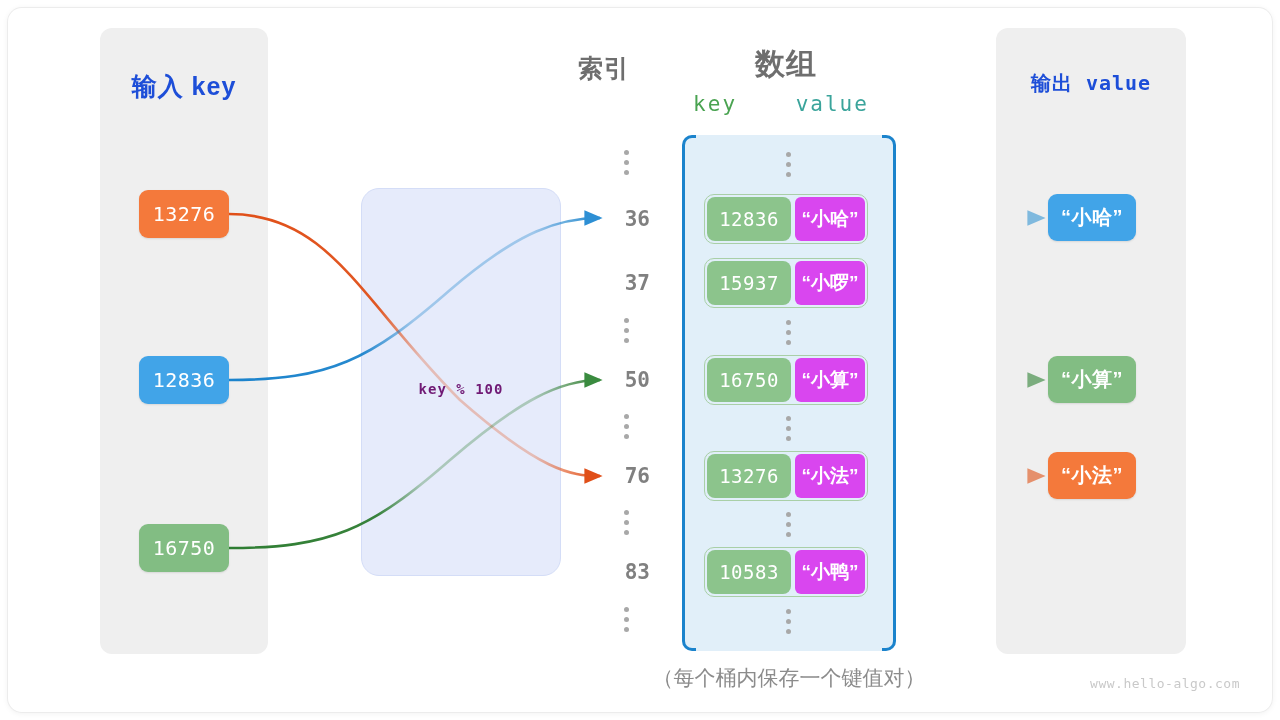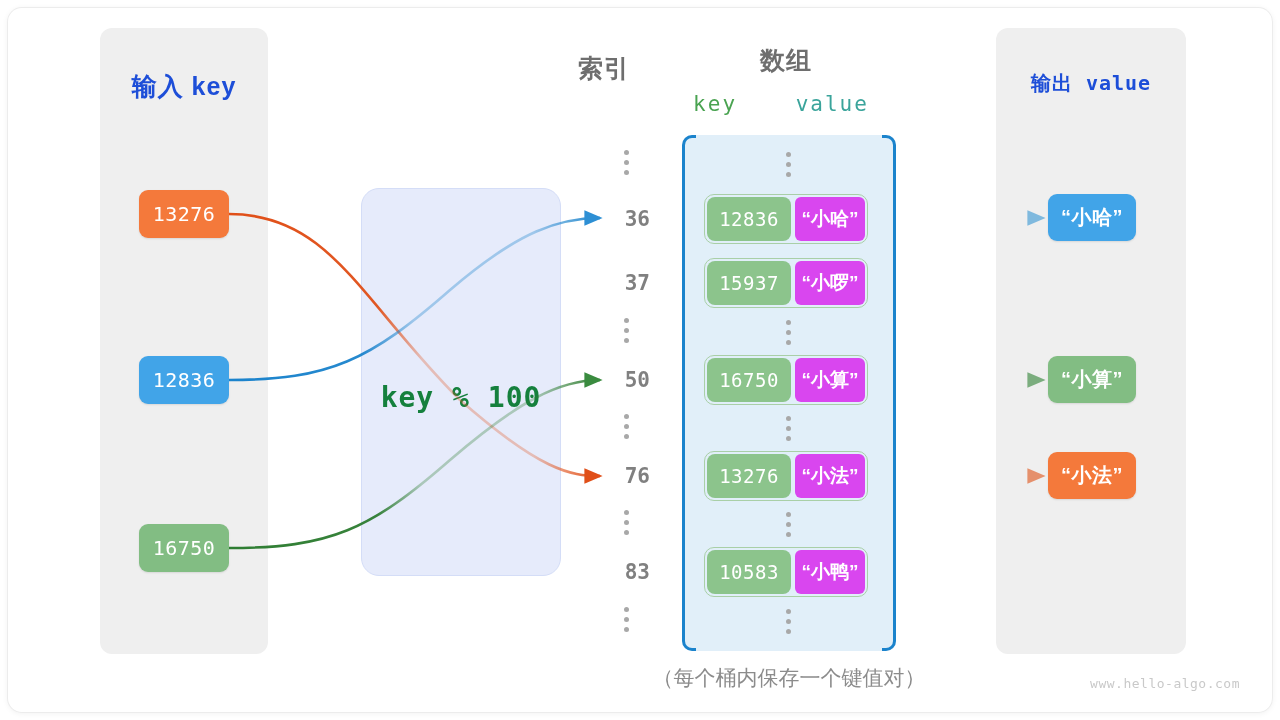--- a/index.html
+++ b/index.html
@@ -53,31 +53,31 @@
     position:absolute;left:361px;top:188px;width:198px;height:386px;
     background:#e6ebfb;border:1px solid #d4ddf7;border-radius:18px;
   }
   #hash-name{
     position:absolute;left:0;top:145px;width:100%;text-align:center;
     font-size:23px;font-weight:700;color:#2438d0;letter-spacing:1px;
   }
   #hash-expr{
     position:absolute;left:0;top:192px;width:100%;text-align:center;
     font-family:"DejaVu Sans Mono","Liberation Mono",monospace;
-    font-size:28px;font-weight:700;color:#15803d;letter-spacing:1px;
+    font-size:14px;font-weight:700;color:#701a75;letter-spacing:1px;
   }
 
   
   #cap-index{
     position:absolute;left:578px;top:52px;width:94px;text-align:left;
     font-size:25px;font-weight:700;color:#6e6e6e;letter-spacing:1px;
   }
   #cap-array{
     position:absolute;left:726px;top:44px;width:120px;text-align:center;
-    font-size:25px;font-weight:700;color:#6e6e6e;letter-spacing:1px;
+    font-size:30px;font-weight:700;color:#6e6e6e;letter-spacing:1px;
   }
   #cap-kv{
     position:absolute;left:664px;top:92px;width:234px;text-align:center;
     font-family:"DejaVu Sans Mono","Liberation Mono",monospace;
     font-size:21px;font-weight:400;letter-spacing:2px;
   }
   #cap-kv .k{color:#4aa351;}
   #cap-kv .v{color:#3aa49b;}
 
   

